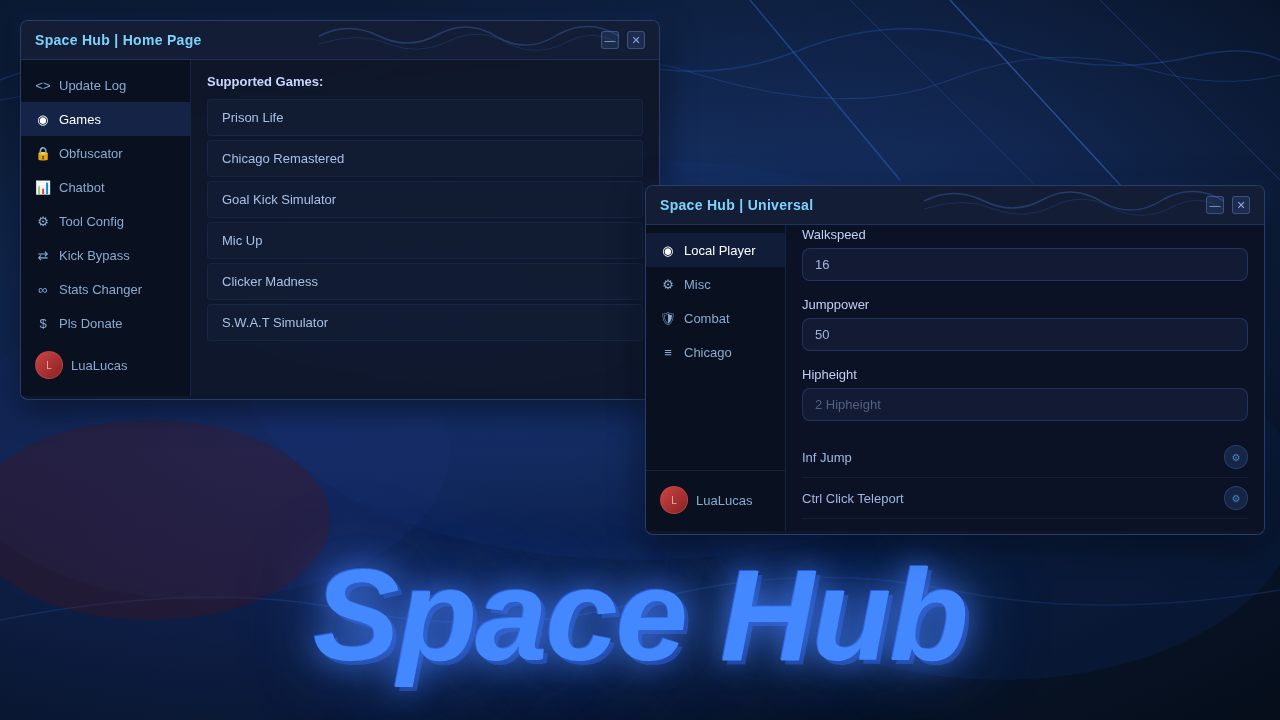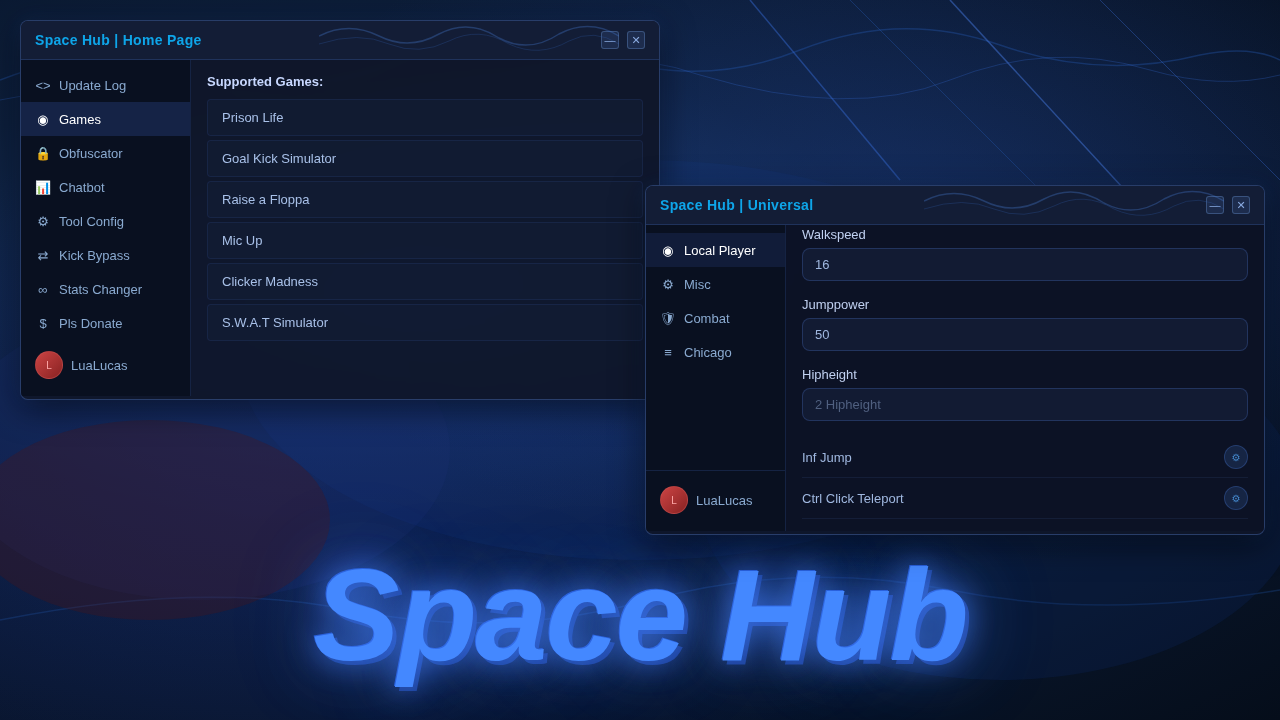--- a/index.html
+++ b/index.html
@@ -76,21 +76,21 @@
       align-items: center;
       justify-content: space-between;
       padding: 10px 14px;
       background: rgba(20, 30, 55, 0.95);
       border-bottom: 1px solid rgba(60,100,180,0.3);
       position: relative;
       overflow: hidden;
     }
 
     .window-title {
-      color: #0ea5e9;
+      color: #7dd3fc;
       font-size: 14px;
       font-weight: 600;
       letter-spacing: 0.3px;
     }
 
     .window-controls {
       display: flex;
       gap: 8px;
     }
 
@@ -396,22 +396,22 @@
         <div class="sidebar-item">
           <div class="sidebar-avatar">L</div>
           <span>LuaLucas</span>
         </div>
       </div>
     </div>
 
     <div class="home-main">
       <div class="supported-games-label">Supported Games:</div>
       <div class="game-item">Prison Life</div>
+      <div class="game-item">Chicago Remastered</div>
       <div class="game-item">Goal Kick Simulator</div>
-      <div class="game-item">Raise a Floppa</div>
       <div class="game-item">Mic Up</div>
       <div class="game-item">Clicker Madness</div>
       <div class="game-item">S.W.A.T Simulator</div>
     </div>
   </div>
 </div>
 
 <div class="window" id="universal-window">
   <div class="window-titlebar">
     <svg class="title-wave" viewBox="0 0 300 40" width="300" height="40">

